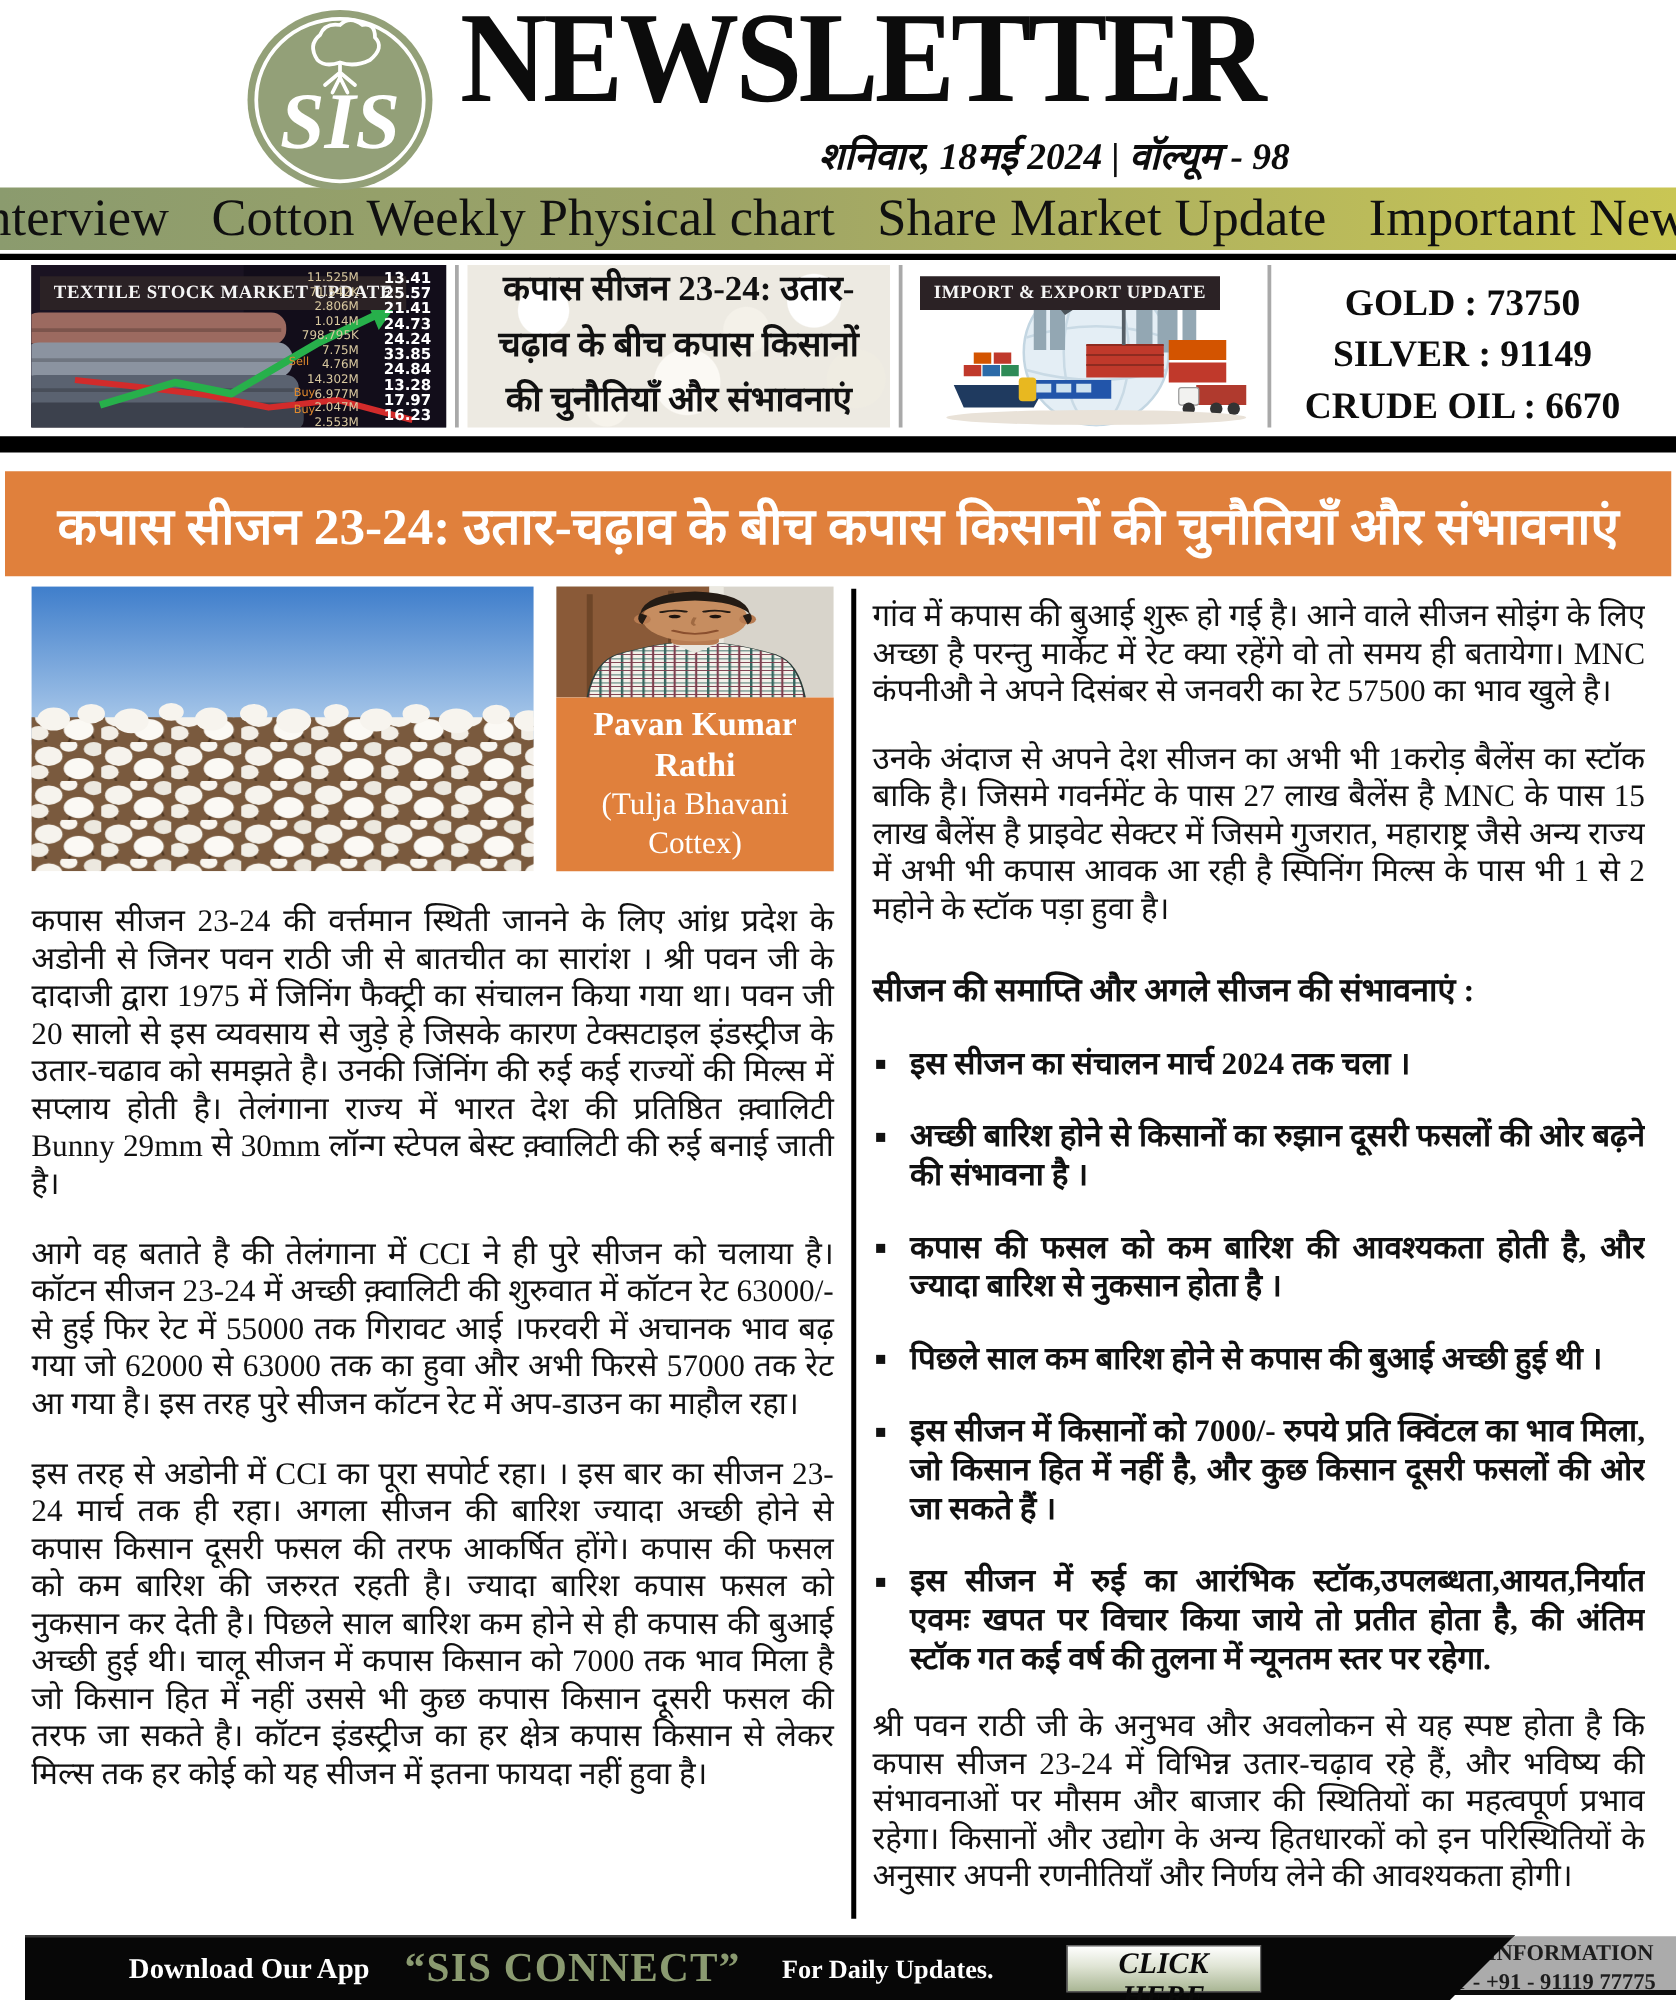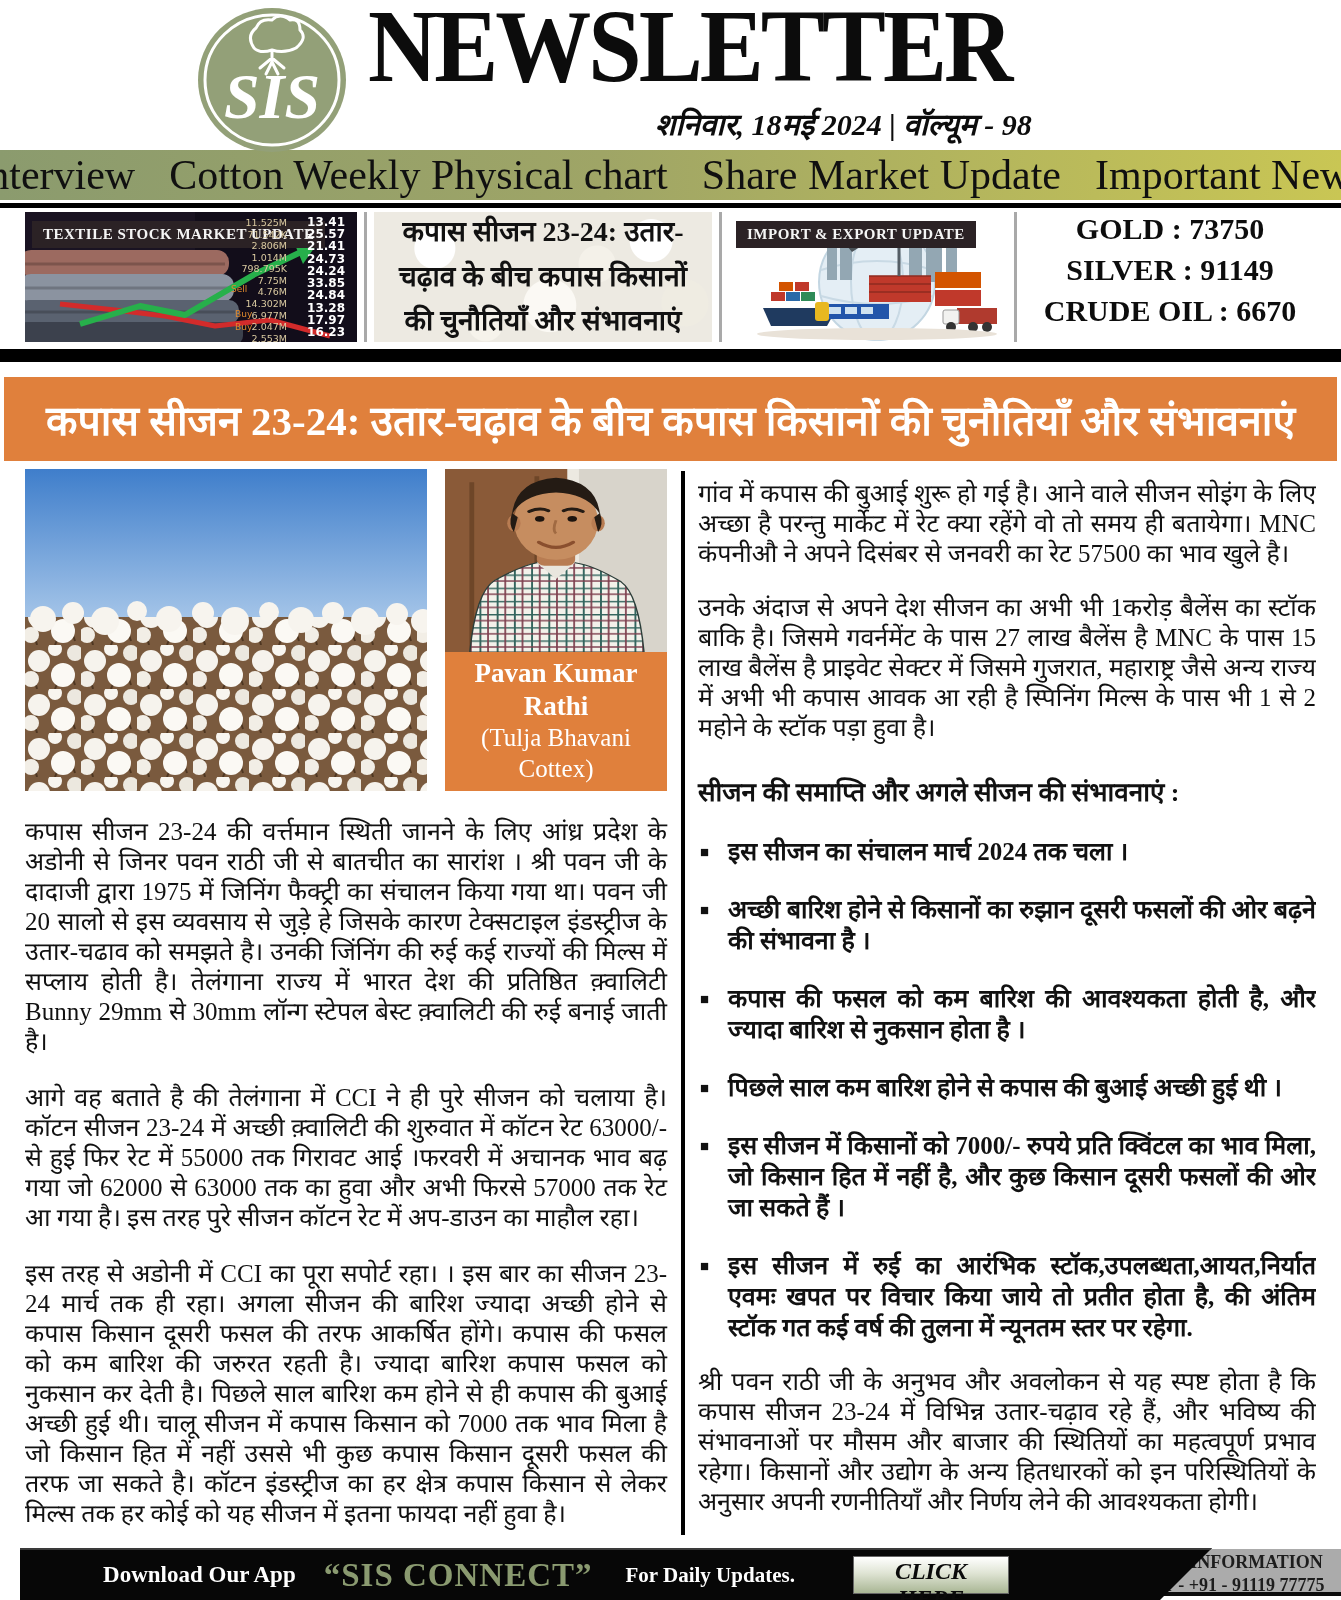--- a/index.html
+++ b/index.html
@@ -28,41 +28,41 @@
   .cell-headline{flex:1;display:flex;align-items:center;justify-content:center;text-align:center;
       font-weight:700;font-size:28px;line-height:1.6;color:#111;background-color:#edeae2;
       background-image:radial-gradient(circle at 18% 28%,#ffffff 0 20px,transparent 21px),
         radial-gradient(circle at 52% 72%,#fbf9f4 0 26px,transparent 27px),
         radial-gradient(circle at 82% 22%,#ffffff 0 21px,transparent 22px),
         radial-gradient(circle at 33% 86%,#f6f3eb 0 17px,transparent 18px),
         radial-gradient(circle at 92% 70%,#efece2 0 23px,transparent 24px),
         radial-gradient(circle at 66% 40%,#f4f1e9 0 18px,transparent 19px);
       padding:0 8px;}
   .cell-impexp{width:278px;background:#fff;text-align:right;}
-  .cell-comm{width:292px;display:flex;flex-direction:column;justify-content:flex-start;align-items:center;
+  .cell-comm{width:292px;display:flex;flex-direction:column;justify-content:flex-end;align-items:center;
              gap:7px;font-weight:700;font-size:30px;color:#0d0d0d;background:#fff;}
   .media-label{position:absolute;top:9px;left:7px;background:#2b2225;color:#f5f5f5;font-size:15px;
                padding:5px 11px;letter-spacing:.5px;white-space:nowrap;font-weight:700;}
   .stock-vols{position:absolute;right:70px;top:5px;color:#d9c9a0;font-size:9.5px;line-height:1.22;
               text-align:right;white-space:pre-line;font-family:"DejaVu Sans",sans-serif;}
   .stock-prices{position:absolute;right:12px;top:4px;color:#fff;font-size:12px;font-weight:700;line-height:1.02;
               text-align:right;white-space:pre-line;font-family:"DejaVu Sans",sans-serif;}
 
   
   .rule-thick{height:13px;background:#000;margin-top:7px;}
   .banner{margin:15px 4px 0;background:#E0803C;height:84px;display:flex;align-items:center;justify-content:center;}
   .banner-title{margin:0;color:#fff;font-size:41px;font-weight:700;white-space:nowrap;}
 
   
   .content{display:flex;margin:8px 25px 0;height:1072px;overflow:hidden;}
   .col-left{width:642px;flex:none;}
   .col-divider{width:4px;background:#000;margin:2px 13px 6px 14px;flex:none;}
   .col-right{flex:1;min-width:0;}
 
-  .media-row{display:flex;gap:18px;height:322px;}
+  .media-row{display:flex;gap:18px;height:228px;}
   .cotton-photo{width:402px;flex:none;}
   .portrait-wrap{flex:1;display:flex;flex-direction:column;}
   .portrait-art{flex:1;min-height:0;}
   .caption{background:#E0803C;color:#fff;text-align:center;padding:5px 2px 7px;line-height:1.22;}
   .caption-name{font-size:27px;font-weight:700;}
   .caption-org{font-size:25px;}
 
   .para{font-size:25px;line-height:30px;text-align:justify;margin:26px 0 0;}
   .col-right .para{margin-top:24px;}
   .col-right .para:first-child{margin-top:10px;}

